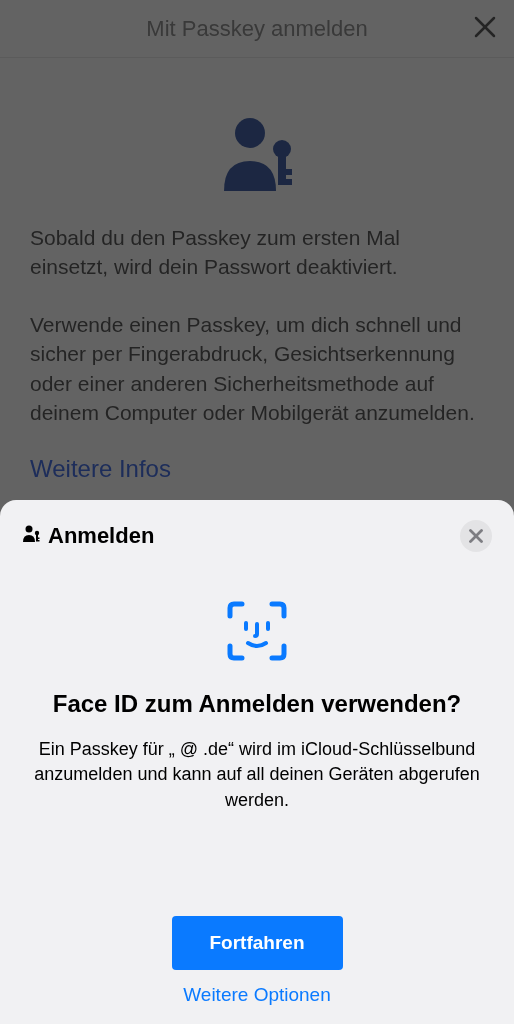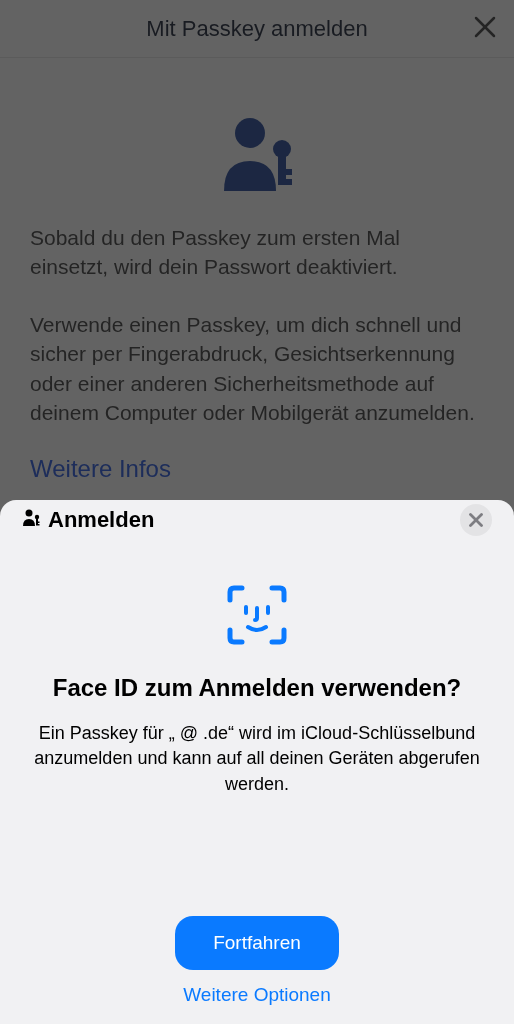--- a/index.html
+++ b/index.html
@@ -22,21 +22,21 @@
       height: 58px;
       display: flex;
       align-items: center;
       justify-content: center;
       position: relative;
       border-bottom: 1px solid #ddd;
     }
     .bg-header-title {
       font-size: 22px;
       font-weight: 400;
-      color: #0f172a;
+      color: #737373;
     }
     .bg-header-close {
       position: absolute;
       right: 18px;
       top: 50%;
       transform: translateY(-50%);
       font-size: 28px;
       color: #333;
       line-height: 1;
     }
@@ -63,21 +63,21 @@
       top: 0; left: 0; right: 0; bottom: 0;
       background: rgba(30,30,30,0.68);
     }
     
     
     .sheet {
       position: absolute;
       left: 0; right: 0; bottom: 0;
       background: #f1f1f3;
       border-radius: 16px 16px 0 0;
-      padding: 4px 22px 20px 22px;
+      padding: 20px 22px 20px 22px;
       height: 524px;
     }
     .sheet-header {
       display: flex;
       align-items: center;
       justify-content: space-between;
       margin-bottom: 48px;
     }
     .sheet-title-wrap {
       display: flex;
@@ -128,23 +128,23 @@
       bottom: 18px;
       display: flex;
       flex-direction: column;
       align-items: center;
       gap: 14px;
     }
     .btn-primary {
       background: #0a7aff;
       color: #fff;
       font-size: 19px;
-      font-weight: 400;
+      font-weight: 700;
       border: none;
-      border-radius: 18px;
+      border-radius: 4px;
       padding: 16px 38px;
       cursor: pointer;
     }
     .btn-secondary {
       background: transparent;
       color: #0a7aff;
       font-size: 19px;
       font-weight: 400;
       border: none;
       cursor: pointer;

